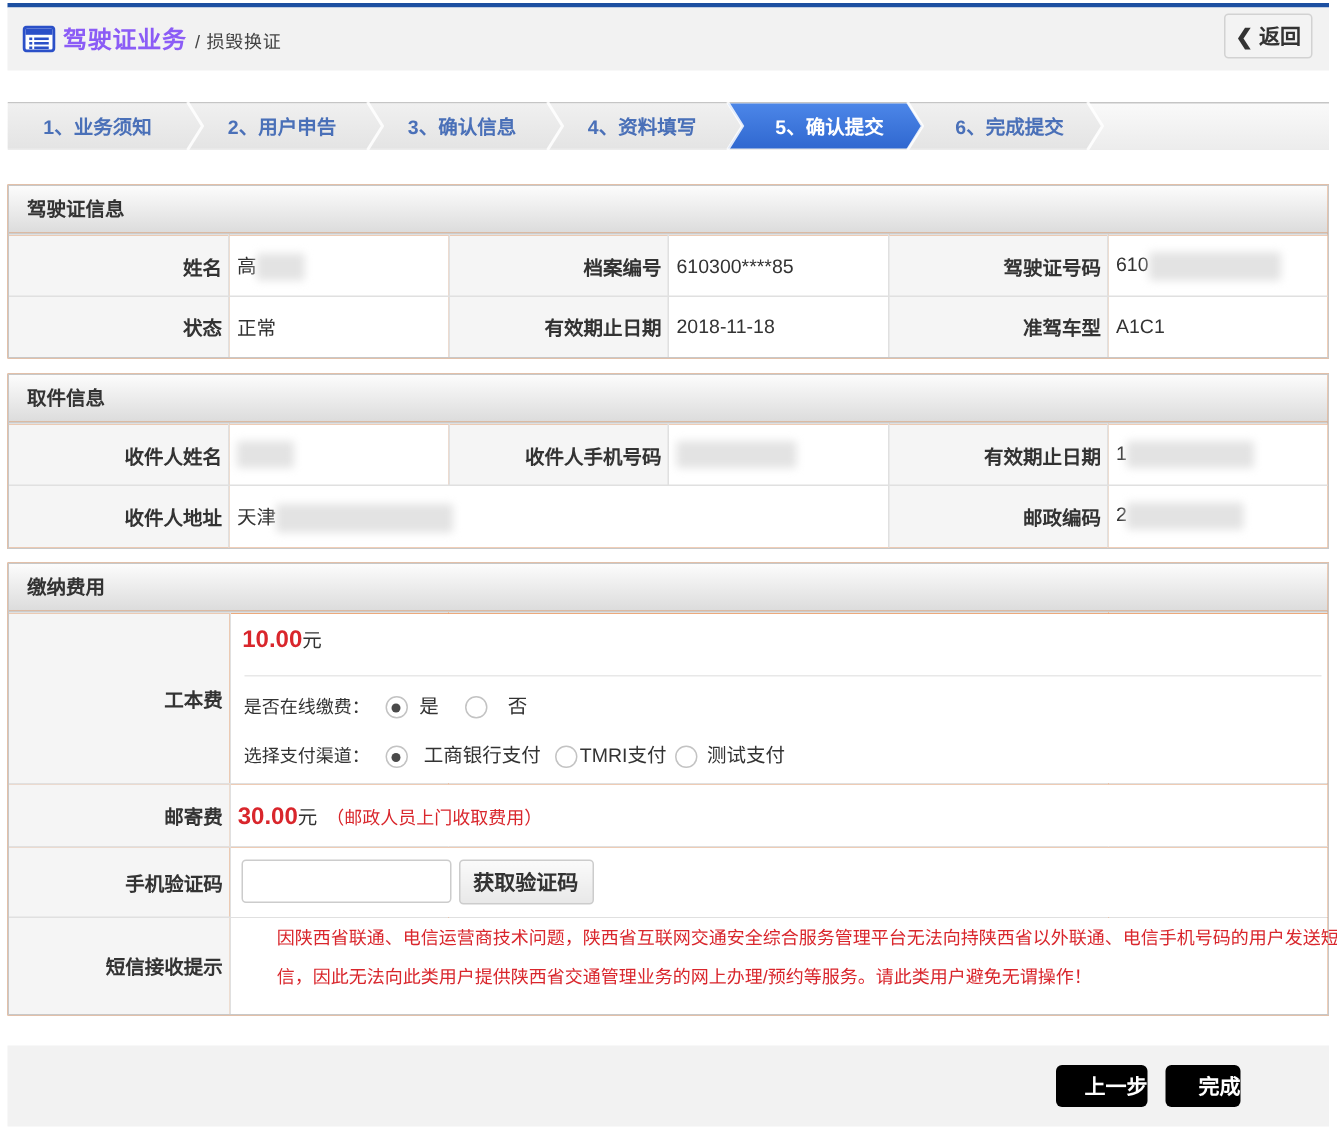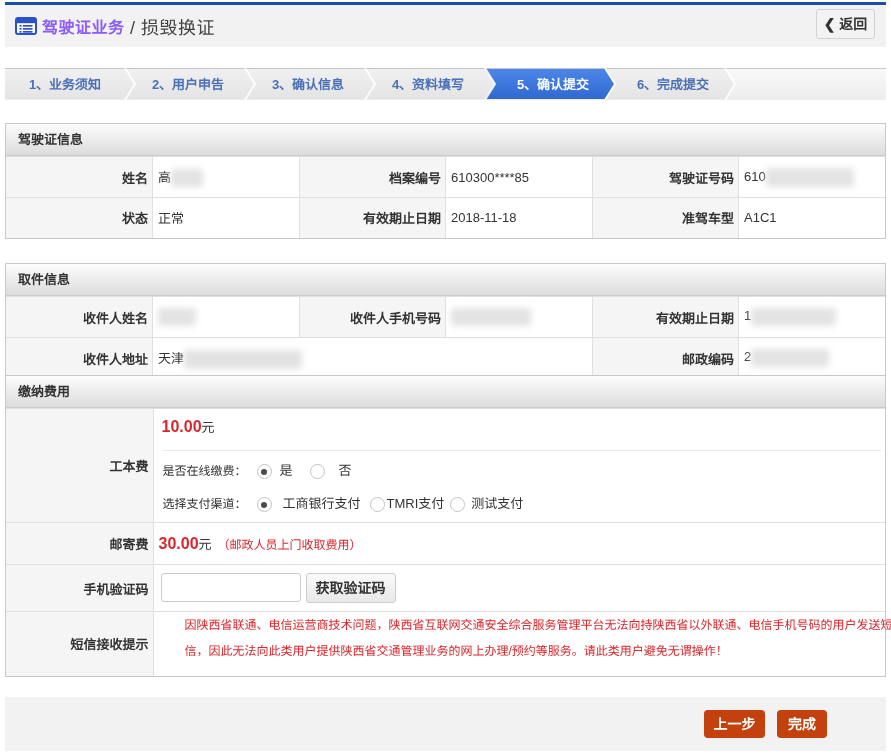--- a/index.html
+++ b/index.html
@@ -3,31 +3,31 @@
 <meta charset="utf-8">
 <style>
 * { margin:0; padding:0; box-sizing:border-box; }
 html,body { width:891px; height:756px; background:#fff; overflow:hidden;
   font-family:"Liberation Sans", sans-serif; }
 .abs { position:absolute; }
 #topline { left:5px; top:2px; width:881px; height:3px; background:#1c4fa1; }
 #header { left:5px; top:5px; width:881px; height:42px; background:#f2f2f2; }
 #hicon { left:10px; }
 #htitle { left:37px; top:14px; font-size:16px; line-height:17px; font-weight:bold; color:#8b5cf6; letter-spacing:0.5px; }
-#hsub { left:125px; top:15px; font-size:18px; line-height:16px; color:#444; letter-spacing:0.5px; }
+#hsub { left:125px; top:15px; font-size:12px; line-height:16px; color:#444; letter-spacing:0.5px; }
 #backbtn { left:811px; top:4px; width:59px; height:30px; background:#f3f3f3;
   border:1px solid #d2d2d2; border-radius:3px; font-size:14px; color:#333;
   text-align:center; line-height:28px; font-weight:bold; }
 #stepbar { left:5px; top:68px; }
 .sec { left:5px; width:881px; border:1px solid #c8c8c8; background:#f97316; }
 .sechead { height:32px; background:linear-gradient(#fcfcfc,#dcdcdc);
   border-bottom:1px solid #ccc; line-height:32px; padding-left:12px;
   font-size:13px; font-weight:bold; color:#333; }
 #sec1 { top:123px; height:116px; }
-#sec2 { top:263px; height:117px; }
+#sec2 { top:249px; height:117px; }
 #sec3 { top:375px; height:302px; }
 table.grid { width:100%; border-collapse:collapse; table-layout:fixed; }
 table.grid td { border:1px solid #e0e0e0; font-size:13px; color:#333;
   vertical-align:middle; }
 table.grid tr > td:first-child { border-left:none; }
 table.grid tr > td:last-child { border-right:none; }
 table.grid tr:last-child > td { border-bottom:none; }
 td.lbl { background:#f5f5f5; text-align:right; padding-right:4px;
   font-weight:bold; color:#404040; font-size:12px; }
 td.val { background:#fff; padding-left:5px; }
@@ -36,23 +36,23 @@
 .red { color:#d9262c; }
 .amt { font-size:16px; font-weight:bold; color:#d9262c; }
 .yuan { font-size:13px; color:#333; }
 
 #feetbl td.lbl { width:147px; }
 .radio { display:inline-block; width:15px; height:15px; border-radius:50%;
   border:1px solid #c3c3c3; background:#fff; vertical-align:-4px; position:relative; }
 .radio.on::after { content:""; position:absolute; left:3.5px; top:3.5px; width:6px;
   height:6px; border-radius:50%; background:#4a4a4a; }
 #btnbar { left:5px; top:697px; width:881px; height:54px; background:#f2f2f2; }
-.bluebtn { position:absolute; top:13px; height:28px; background:#c2410c;
+.bluebtn { position:absolute; top:13px; height:28px; background:#000000;
   border-radius:4px; color:#fff; font-size:14px; font-weight:bold;
-  text-align:center; line-height:28px; }
+  text-align:right; line-height:28px; }
 #btnprev { left:699px; width:61px; }
 #btndone { left:772px; width:50px; }
 #codeinput { position:absolute; left:7px; top:8px; width:140px; height:29px;
   border:1px solid #ccc; background:#fff; border-radius:3px; }
 #codebtn { position:absolute; left:152px; top:8px; width:90px; height:30px;
   background:linear-gradient(#fafafa,#e8e8e8); border:1px solid #ccc;
   border-radius:3px; text-align:center; line-height:28px; font-size:14px;
   font-weight:bold; color:#333; }
 </style>
 </head>

